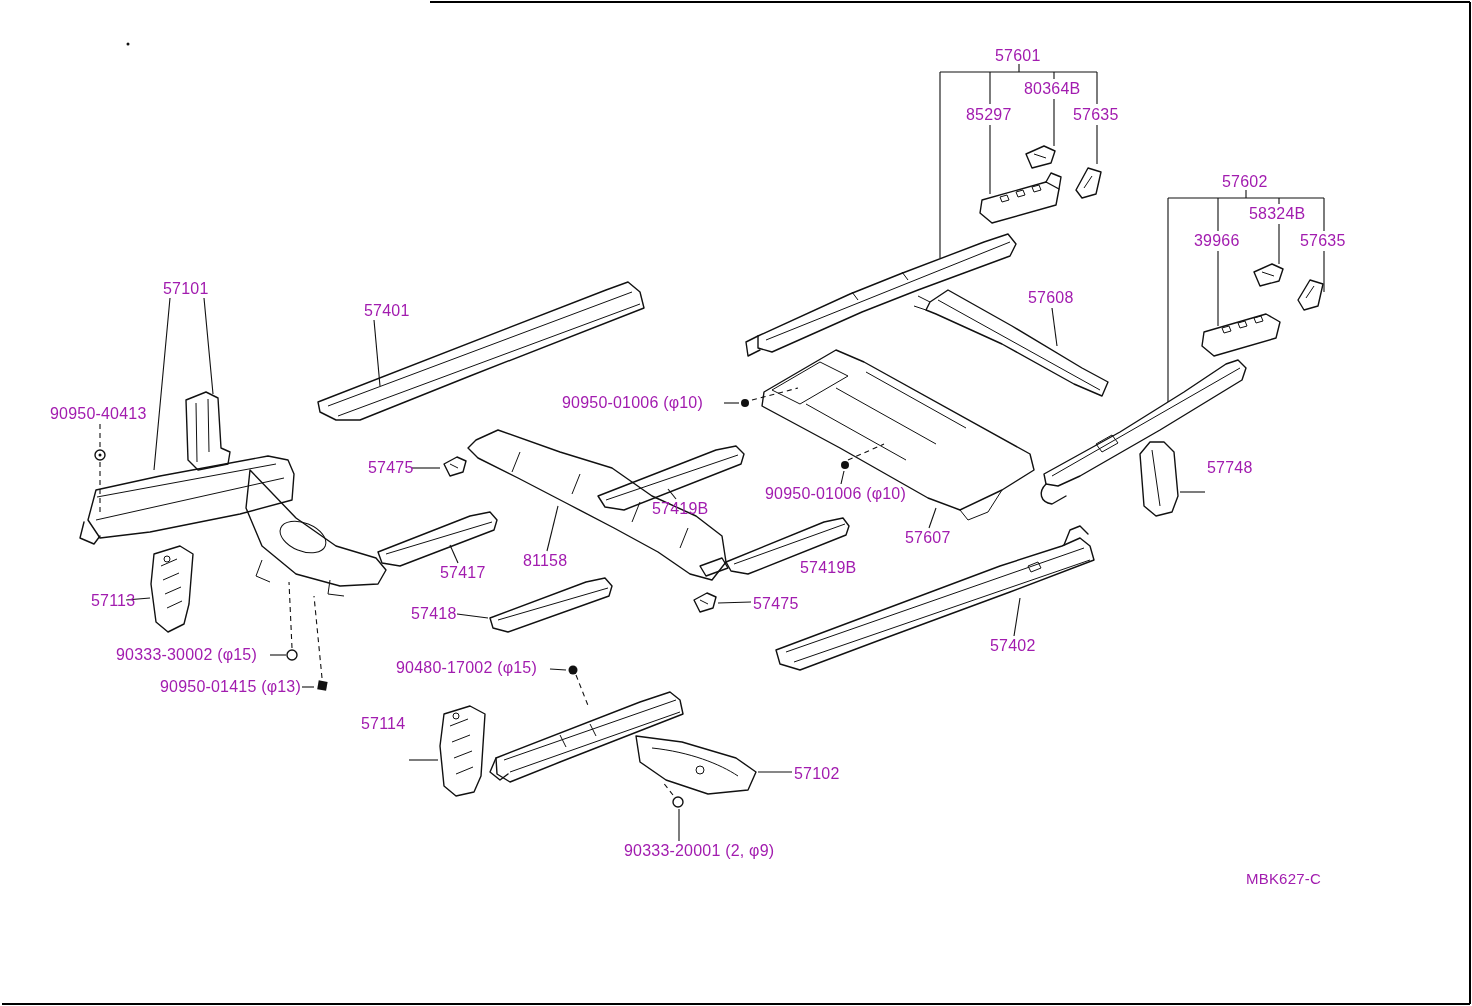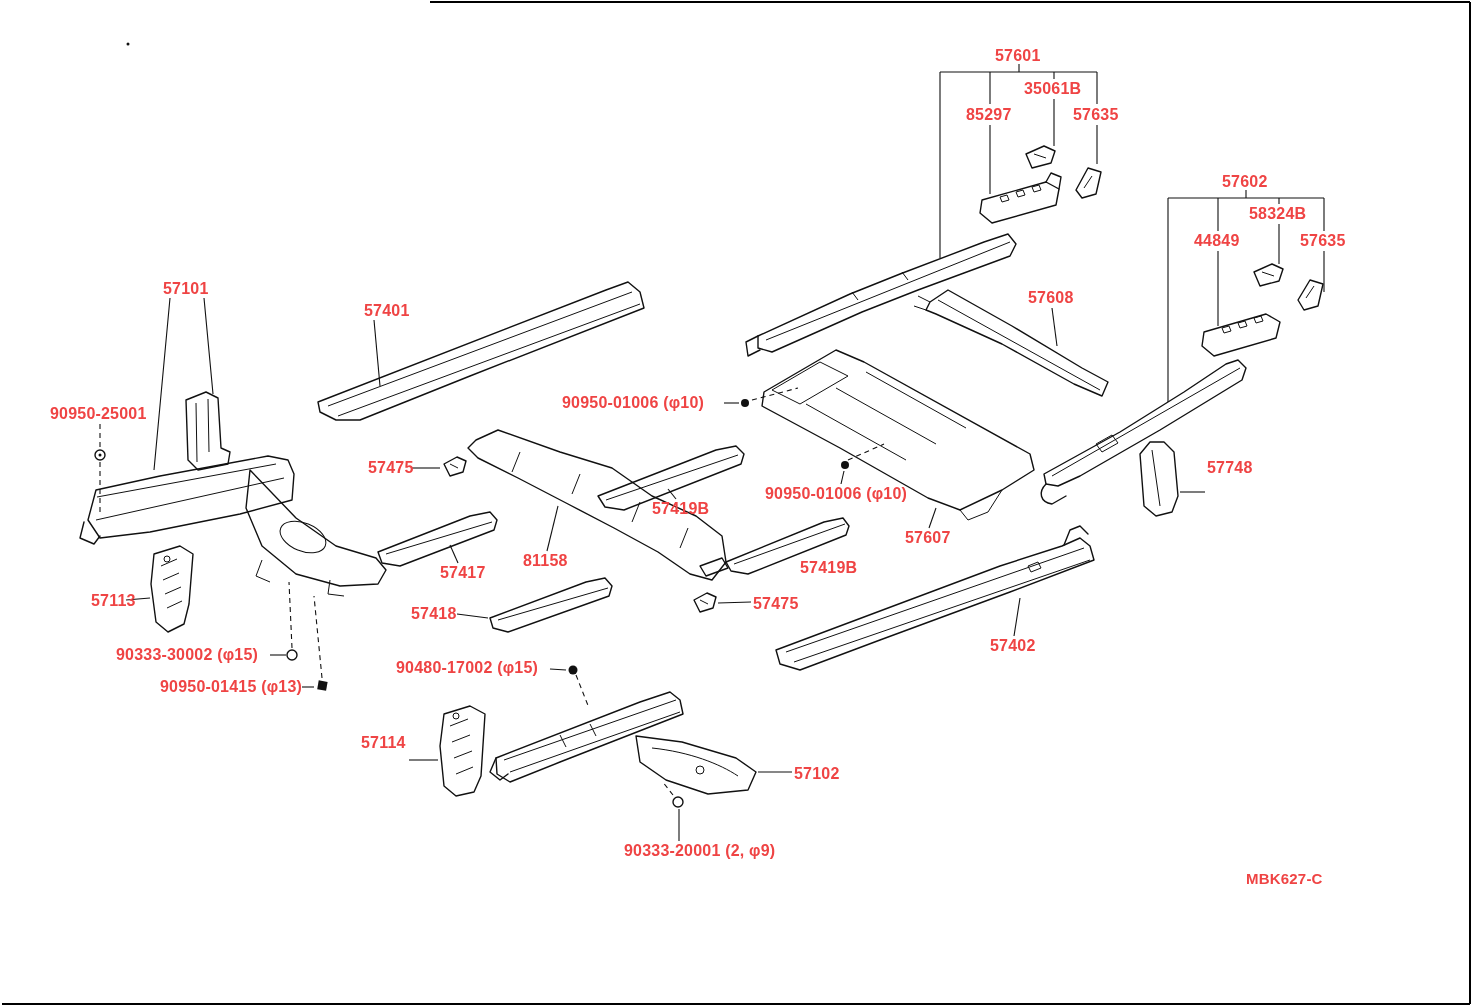--- a/index.html
+++ b/index.html
@@ -1,20 +1,20 @@
 <!DOCTYPE html>
 <html><head>
 <meta charset="utf-8">
 <style>
   * { margin:0; padding:0; box-sizing:border-box; }
   html,body { width:1472px; height:1006px; background:#ffffff; overflow:hidden;
               font-family:"Liberation Sans", sans-serif; }
   .page { position:relative; width:1472px; height:1006px; background:#fff; }
   svg.diagram { position:absolute; left:0; top:0; }
-  .lbl { position:absolute; font-weight:bold; font-size:16px; color:#ef4444;
+  .lbl { position:absolute; font-weight:normal; font-size:16px; color:#a21caf;
          white-space:nowrap; letter-spacing:0.2px; line-height:16px; }
   .code { font-size:15px;text-align:right; }
   .part { fill:none; stroke:#111; stroke-width:1.4; stroke-linejoin:round; stroke-linecap:round; }
   .d    { fill:none; stroke:#111; stroke-width:1;   stroke-linejoin:round; }
   .ld   { fill:none; stroke:#111; stroke-width:1.1; }
   .dash { fill:none; stroke:#111; stroke-width:1.1; stroke-dasharray:5 4; }
   .fill { fill:#111; stroke:none; }
   .frame{ fill:none; stroke:#000; stroke-width:2; }
 </style>
 </head>
@@ -220,46 +220,46 @@
       <path class="dash" d="M292,648 L289,582"></path>
       <path class="dash" d="M322,678 L314,596"></path>
       <path class="dash" d="M576,675 L589,708"></path>
       <path class="dash" d="M752,400 L798,388"></path>
       <path class="dash" d="M848,460 L884,444"></path>
       <path class="dash" d="M673,795 L662,781"></path>
     </g>
   </svg>
 
   <div class="lbl" style="left:995px;top:48px">57601</div>
-  <div class="lbl" style="left:1024px;top:81px">35061B</div>
+  <div class="lbl" style="left:1024px;top:81px">80364B</div>
   <div class="lbl" style="left:966px;top:107px">85297</div>
   <div class="lbl" style="left:1073px;top:107px">57635</div>
   <div class="lbl" style="left:1222px;top:174px">57602</div>
   <div class="lbl" style="left:1249px;top:206px">58324B</div>
-  <div class="lbl" style="left:1194px;top:233px">44849</div>
+  <div class="lbl" style="left:1194px;top:233px">39966</div>
   <div class="lbl" style="left:1300px;top:233px">57635</div>
   <div class="lbl" style="left:163px;top:281px">57101</div>
   <div class="lbl" style="left:364px;top:303px">57401</div>
   <div class="lbl" style="left:1028px;top:290px">57608</div>
-  <div class="lbl" style="left:50px;top:406px">90950-25001</div>
+  <div class="lbl" style="left:50px;top:406px">90950-40413</div>
   <div class="lbl" style="left:562px;top:395px">90950-01006 (φ10)</div>
   <div class="lbl" style="left:368px;top:460px">57475</div>
   <div class="lbl" style="left:652px;top:501px">57419B</div>
   <div class="lbl" style="left:765px;top:486px">90950-01006 (φ10)</div>
   <div class="lbl" style="left:1207px;top:460px">57748</div>
   <div class="lbl" style="left:905px;top:530px">57607</div>
   <div class="lbl" style="left:440px;top:565px">57417</div>
   <div class="lbl" style="left:523px;top:553px">81158</div>
   <div class="lbl" style="left:800px;top:560px">57419B</div>
   <div class="lbl" style="left:91px;top:593px">57113</div>
   <div class="lbl" style="left:753px;top:596px">57475</div>
   <div class="lbl" style="left:411px;top:606px">57418</div>
   <div class="lbl" style="left:990px;top:638px">57402</div>
   <div class="lbl" style="left:116px;top:647px">90333-30002 (φ15)</div>
   <div class="lbl" style="left:396px;top:660px">90480-17002 (φ15)</div>
   <div class="lbl" style="left:160px;top:679px">90950-01415 (φ13)</div>
-  <div class="lbl" style="left:361px;top:735px">57114</div>
+  <div class="lbl" style="left:361px;top:716px">57114</div>
   <div class="lbl" style="left:794px;top:766px">57102</div>
   <div class="lbl" style="left:624px;top:843px">90333-20001 (2, φ9)</div>
 
   <div class="lbl code" style="left:1246px;top:871px">MBK627-C</div>
 
 </div>
 
 </body></html>

